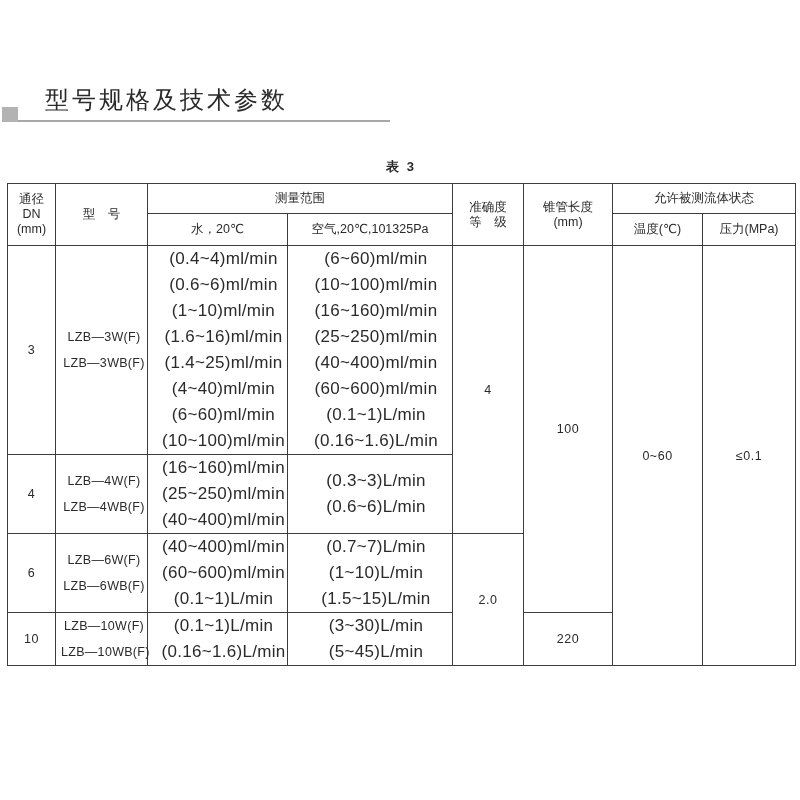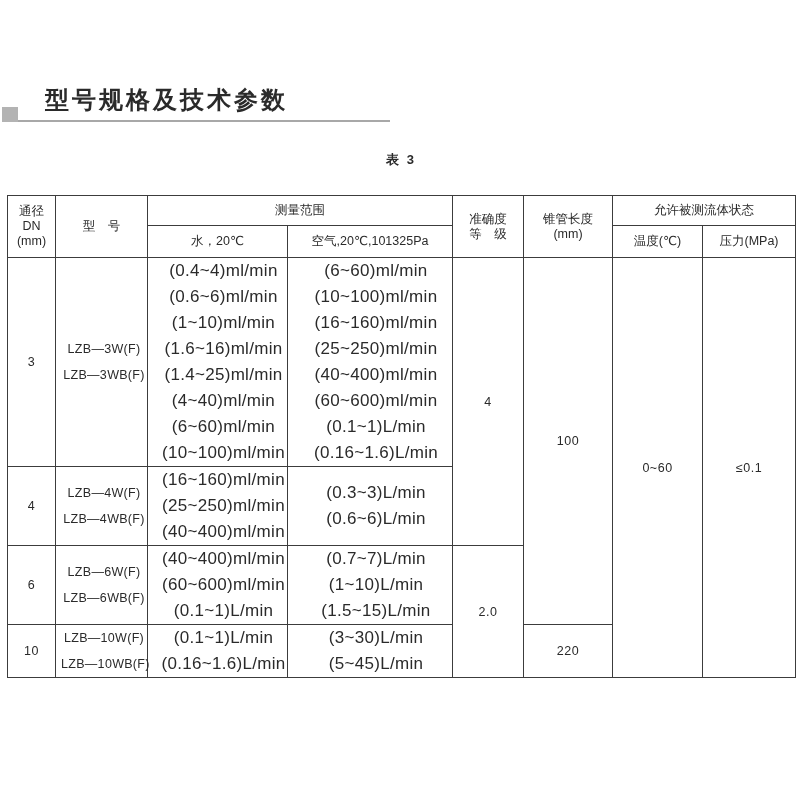--- a/index.html
+++ b/index.html
@@ -8,36 +8,35 @@
     font-family:"Liberation Sans","DejaVu Sans",sans-serif;
     color:var(--text,#2a2a2a);
     position:relative;
   }
   .page { position:absolute; inset:0; background:#fff; }
 
   
   .bullet { position:absolute; left:2px; top:107px; width:16px; height:15px; background:var(--accent,#b3b3b3); }
   .page-title {
     position:absolute; left:45px; top:84px;
-    font-size:24px; font-weight:bold; letter-spacing:3px; white-space:nowrap;
+    font-size:24px; font-weight:normal; letter-spacing:3px; white-space:nowrap;
   }
   .title-rule { position:absolute; left:18px; top:120px; width:372px; height:2px; background:#a8a8a8; }
 
   
   .table-caption {
-    position:absolute; left:7px; top:151px; width:788px;
+    position:absolute; left:7px; top:158px; width:788px;
     text-align:center; font-size:13px; font-weight:600; letter-spacing:2px;
   }
 
   
   table.spec {
     position:absolute; left:7px; top:183px; width:788px;
     border-collapse:collapse; table-layout:fixed;
     font-size:12.5px;
-    margin-top:12px;
   }
   .spec th, .spec td {
     border:1px solid var(--border,#3c3c3c);
     font-weight:normal; text-align:center; vertical-align:middle;
     padding:0; color:var(--text,#2a2a2a);
   }
   .spec thead tr.hrow1 { height:30px; }
   .spec thead tr.hrow2 { height:32px; }
   .hline { line-height:15px; }
   .rangecell { text-align:left; }

